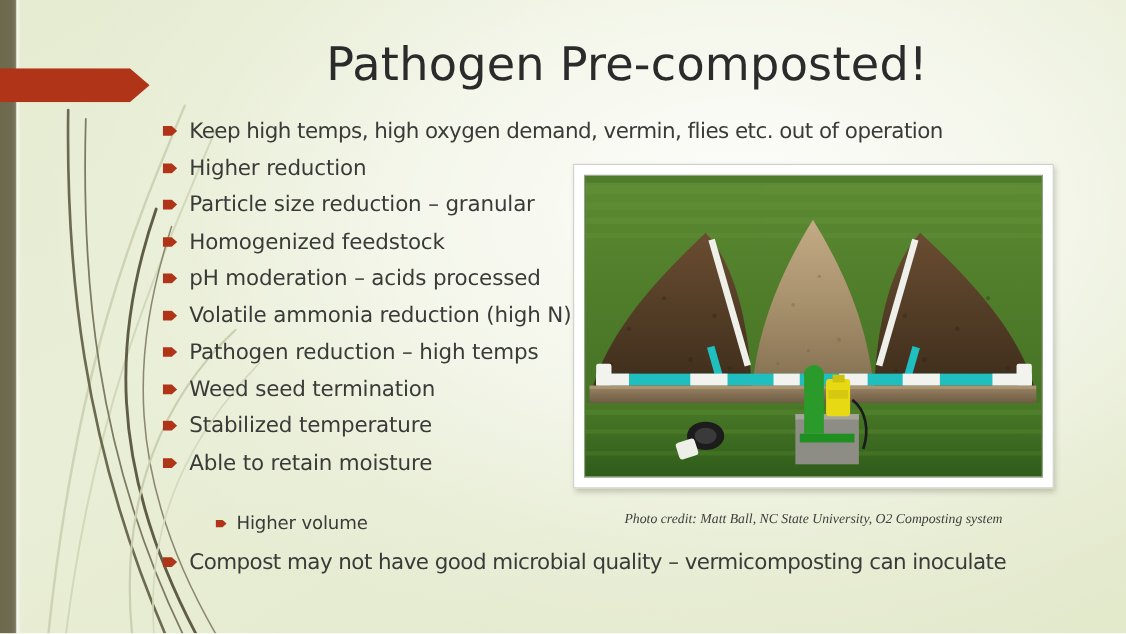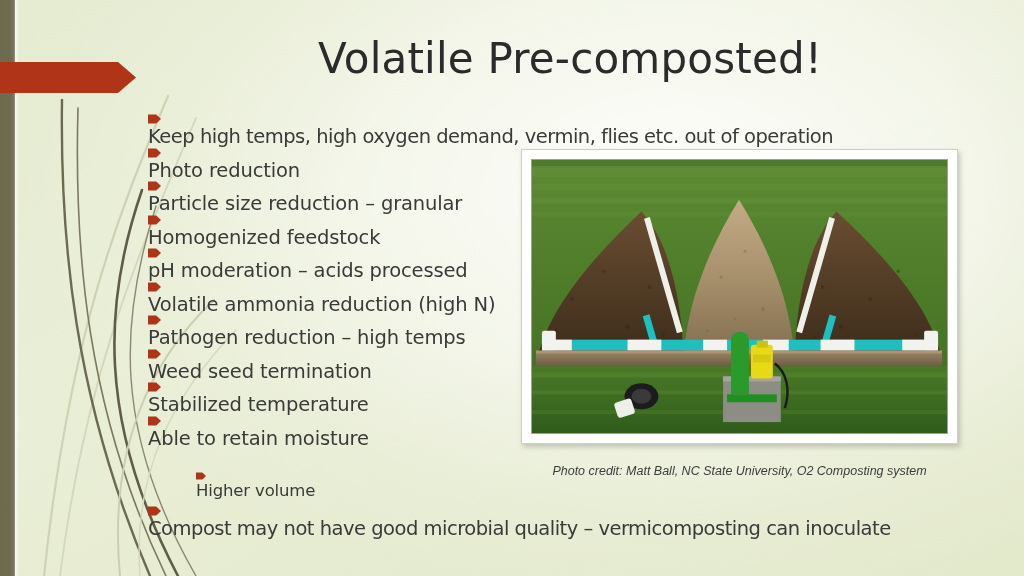--- a/index.html
+++ b/index.html
@@ -66,21 +66,20 @@
     position: absolute;
     left: 148px;
     top: 106px;
     width: 800px;
   }
   .bullet-row {
     position: relative;
     display: flex;
     align-items: flex-start;
     height: 33.5px;
-    flex-direction: column;
   }
   .bullet-row.sub { padding-left: 48px; height: 33px; margin-top: 24px; }
   .bullet-row.last { height: 33px; }
 
   .bullet-mark {
     flex: 0 0 auto;
     width: 13px;
     height: 10px;
     margin-top: 8px;
     margin-right: 11px;
@@ -133,21 +132,21 @@
   .photo-credit {
     position: absolute;
     left: 521px;
     top: 463px;
     width: 437px;
     text-align: center;
     font-style: italic;
     font-size: 12.5px;
     line-height: 16px;
     color: #3d3d3a;
-    font-family: Liberation Sans, sans-serif;
+    font-family: Liberation Serif, serif;
   }
 </style>
 </head>
 <body>
 
 <div id="slide">
 
   <div class="left-stripe"></div>
   <div class="stripe-hilite"></div>
 
@@ -161,36 +160,36 @@
       <path d="M156 206 C 120 318, 112 430, 196 576" stroke="#8b886f" stroke-width="1.4"></path>
       <path d="M214 300 C 150 360, 108 450, 120 576" stroke="#c9cfb0" stroke-width="2"></path>
       <path d="M236 330 C 176 392, 132 470, 140 576" stroke="#d4dabc" stroke-width="1.5"></path>
     </g>
   </svg>
 
   <svg class="arrow-banner" viewBox="0 0 136 31" preserveAspectRatio="none">
     <polygon points="0,0 118,0 136,15.5 118,31 0,31" fill="#b03417"></polygon>
   </svg>
 
-  <div class="slide-title">Volatile Pre-composted!</div>
+  <div class="slide-title">Pathogen Pre-composted!</div>
 
   <div class="bullets">
 
     <div class="bullet-row wide">
       <svg class="bullet-mark" viewBox="0 0 13 10">
         <polygon points="0,0.6 8.2,0.6 13,5 8.2,9.4 0,9.4" fill="#b03417"></polygon>
       </svg>
       <span class="bullet-text">Keep high temps, high oxygen demand, vermin, flies etc. out of operation</span>
     </div>
 
     <div class="bullet-row">
       <svg class="bullet-mark" viewBox="0 0 13 10">
         <polygon points="0,0.6 8.2,0.6 13,5 8.2,9.4 0,9.4" fill="#b03417"></polygon>
       </svg>
-      <span class="bullet-text">Photo reduction</span>
+      <span class="bullet-text">Higher reduction</span>
     </div>
 
     <div class="bullet-row">
       <svg class="bullet-mark" viewBox="0 0 13 10">
         <polygon points="0,0.6 8.2,0.6 13,5 8.2,9.4 0,9.4" fill="#b03417"></polygon>
       </svg>
       <span class="bullet-text">Particle size reduction – granular</span>
     </div>
 
     <div class="bullet-row">

